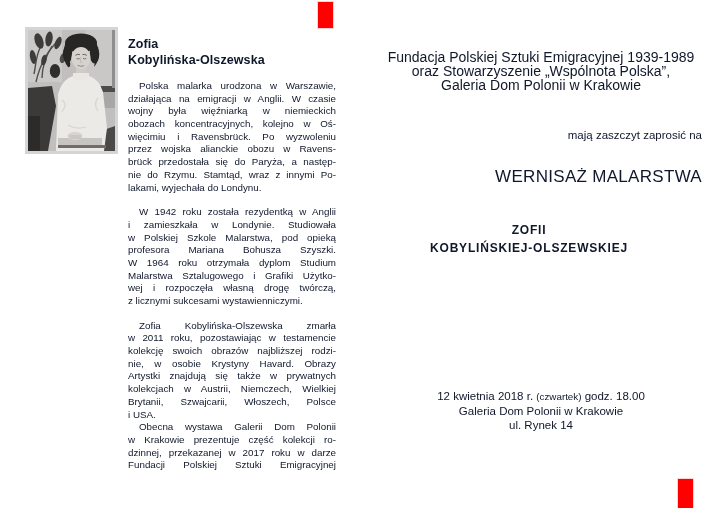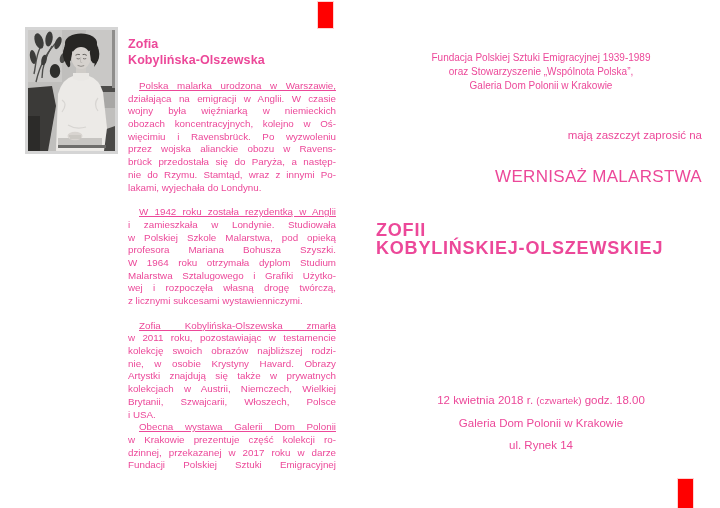--- a/index.html
+++ b/index.html
@@ -1,18 +1,18 @@
 <!DOCTYPE html>
 <html><head>
 <meta charset="utf-8">
 <style>
   html,body{margin:0;padding:0;background:#ffffff;}
   .sheet{
     position:relative;width:720px;height:508px;background:#ffffff;
-    font-family:"Liberation Sans",sans-serif;color:#ec4899;overflow:hidden;
+    font-family:"Liberation Sans",sans-serif;color:#0f172a;overflow:hidden;
   }
   
   .redmark{position:absolute;background:#ff0000;box-shadow:0 0 0 1px #ffd2d2;}
   .redmark.top{left:318px;top:2px;width:15px;height:26px;}
   .redmark.bottom{left:678px;top:479px;width:15px;height:29px;}
 
   
   .photo-frame{position:absolute;left:25px;top:27px;width:87px;height:121px;
     border:3px solid #d5d5d5;margin:0;padding:0;background:#bfbebc;}
   .photo-frame svg{display:block;}
@@ -20,33 +20,33 @@
   .artist-title{position:absolute;left:128px;top:36px;width:208px;margin:0;
     font-size:12.5px;font-weight:bold;line-height:16px;letter-spacing:0.1px;}
   .artist-title span{display:block;}
 
   .bio{position:absolute;left:128px;top:80px;width:208px;
     font-size:9.8px;line-height:12.7px;}
   .para{margin:0 0 12px 0;}
   .para.m0{margin-bottom:0;}
   .jline{text-align:justify;text-align-last:justify;height:12.7px;overflow:hidden;}
   .jline.end{text-align-last:left;}
-  .jline.indent{text-indent:11px;text-decoration:underline;}
+  .jline.indent{text-indent:11px;}
 
   
   .org{position:absolute;left:380px;top:51px;width:322px;text-align:center;
-    font-size:10px;line-height:13.8px;}
+    font-size:14px;line-height:13.8px;}
   .invite{position:absolute;left:380px;top:129px;width:322px;text-align:right;
     font-size:11.5px;line-height:13.8px;}
   .event{position:absolute;left:380px;top:167px;width:322px;text-align:right;
     font-size:17px;line-height:20px;letter-spacing:0.3px;}
-  .artist-caps{position:absolute;left:376px;top:222px;width:322px;text-align:left;
-    font-size:18px;font-weight:bold;line-height:17.5px;letter-spacing:0.8px;}
+  .artist-caps{position:absolute;left:368px;top:222px;width:322px;text-align:center;
+    font-size:12px;font-weight:bold;line-height:17.5px;letter-spacing:0.8px;}
   .details{position:absolute;left:380px;top:389px;width:322px;text-align:center;
-    font-size:11.5px;line-height:22px;}
+    font-size:11.5px;line-height:14px;}
   .details .weekday{font-size:9.8px;}
 </style>
 </head>
 <body>
 
 <div class="sheet">
 
   <div class="redmark top"></div>
   <div class="redmark bottom"></div>
 

